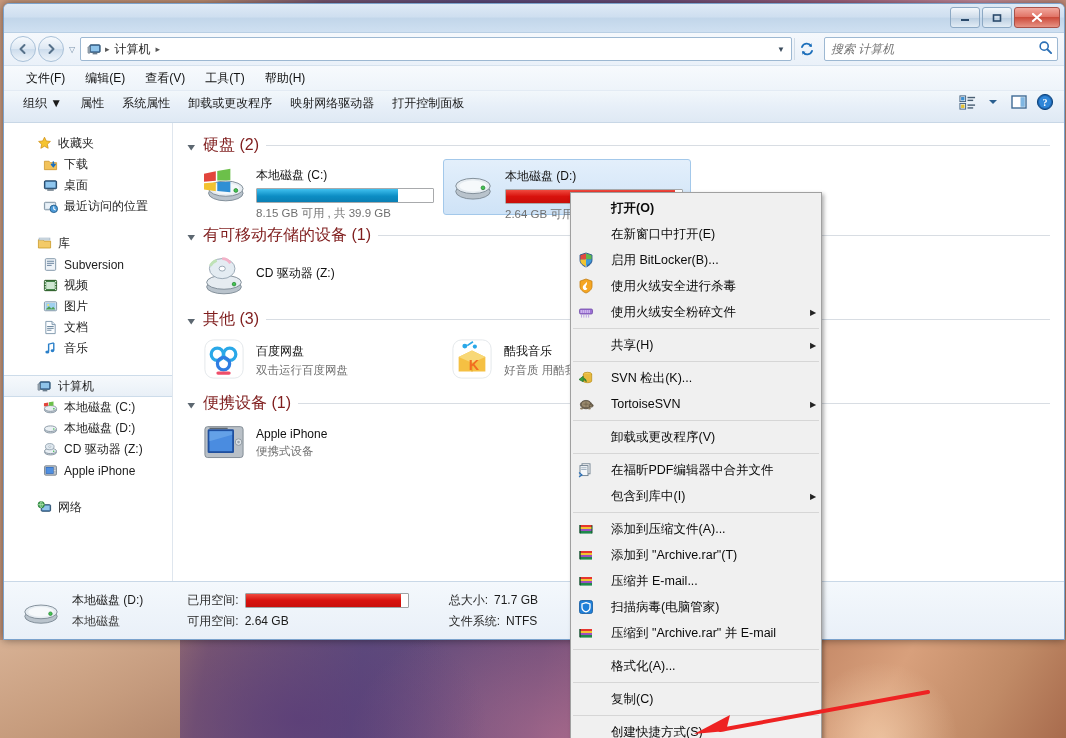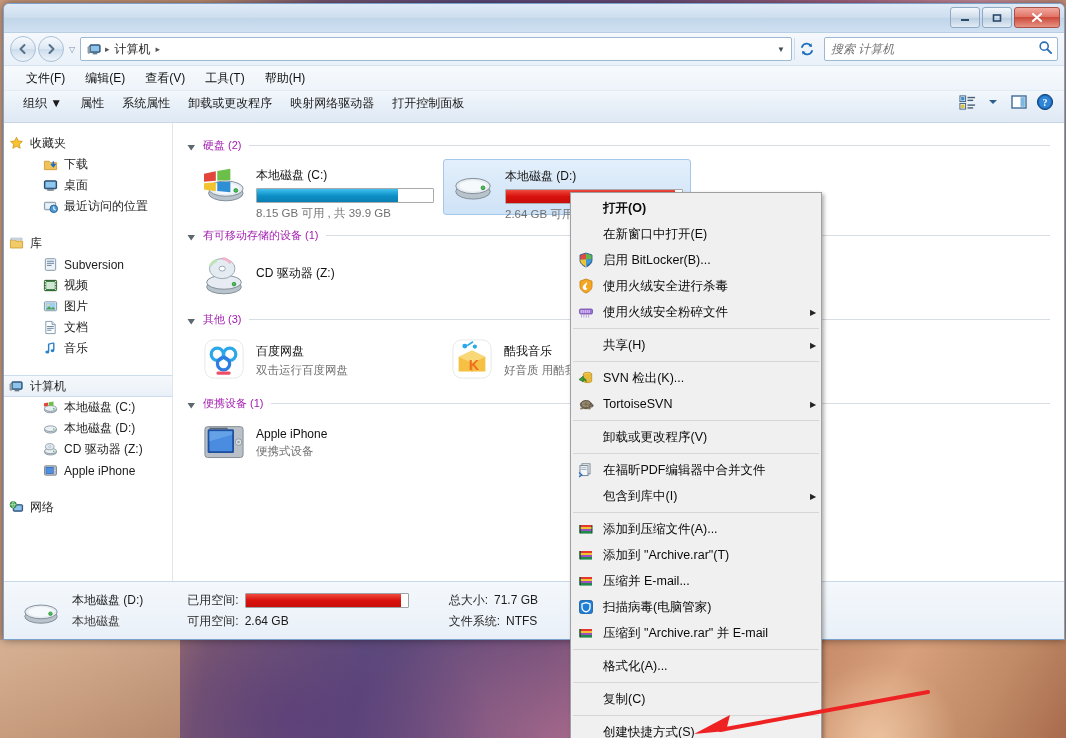--- a/index.html
+++ b/index.html
@@ -111,37 +111,37 @@
   .cmdicon{width:22px;height:22px;display:flex;align-items:center;justify-content:center;}
 
   
   #body{display:flex;height:465px;background:#fff;}
   #sidebar{
     width:168px;background:#fff;border-right:1px solid #dfe6ee;
     padding-top:10px;overflow:hidden;position:relative;
   }
   .side-group{margin-bottom:2px;}
   .side-row{
-    display:flex;align-items:center;height:21px;padding-left:4px;gap:6px;
+    display:flex;align-items:center;height:21px;padding-left:32px;gap:6px;
     font-size:12px;color:#1d1d1d;white-space:nowrap;
   }
   .side-row.child{padding-left:38px;}
   .side-row.selected{
     background:linear-gradient(180deg,#f6f9fc,#e9f0f7);
     border:1px solid #cddcea;border-left:none;border-right:none;
     height:20px;
   }
   .side-ico{width:16px;height:16px;flex:none;display:flex;align-items:center;justify-content:center;}
   .side-gap{height:14px;}
 
   
   #content{flex:1;position:relative;overflow:hidden;background:#fff;padding:12px 0 0 14px;}
   .grouphdr{display:flex;align-items:center;gap:7px;margin:0 14px 2px 0;height:20px;}
   .grouphdr .tri{width:9px;height:9px;flex:none;}
-  .grouphdr .ghtext{font-size:11px;color:#a21caf;white-space:nowrap;}
+  .grouphdr .ghtext{font-size:16px;color:#7f1d1d;white-space:nowrap;}
   .grouphdr .ghline{flex:1;height:1px;background:#d8dde3;}
   .tiles{display:flex;flex-wrap:wrap;margin:4px 0 10px 8px;}
   .tile{
     width:248px;height:56px;display:flex;align-items:flex-start;gap:8px;
     padding:4px 5px;box-sizing:border-box;
   }
   .tile.selected{
     background:linear-gradient(180deg,#e3effb,#cfe3f7);
     border:1px solid #a3c8ea;border-radius:3px;
   }
@@ -183,21 +183,21 @@
   
   #ctxmenu{
     position:absolute;left:570px;top:192px;width:250px;
     background:#f0f0f0;border:1px solid #a0a0a0;
     box-shadow:2px 2px 4px rgba(0,0,0,.32);
     padding:2px 0;
     z-index:50;
   }
   .mrow{
     height:26px;display:flex;align-items:center;position:relative;
-    font-size:12.5px;color:#0a0a0a;padding-left:0;
+    font-size:12.5px;color:#0a0a0a;padding-left:0;gap:8px;
   }
   .micon{width:30px;height:26px;flex:none;display:flex;align-items:center;justify-content:center;}
   .mlabel{flex:1;white-space:nowrap;padding-left:2px;}
   .mrow.bold .mlabel{font-weight:bold;}
   .marrow{width:16px;display:flex;align-items:center;justify-content:center;color:#222;font-size:8px;}
   .msep{height:1px;background:#d6d6d6;margin:3px 2px 3px 2px;}
 
   
   #arrow{position:absolute;left:680px;top:690px;width:250px;height:46px;z-index:80;pointer-events:none;}
 </style>

